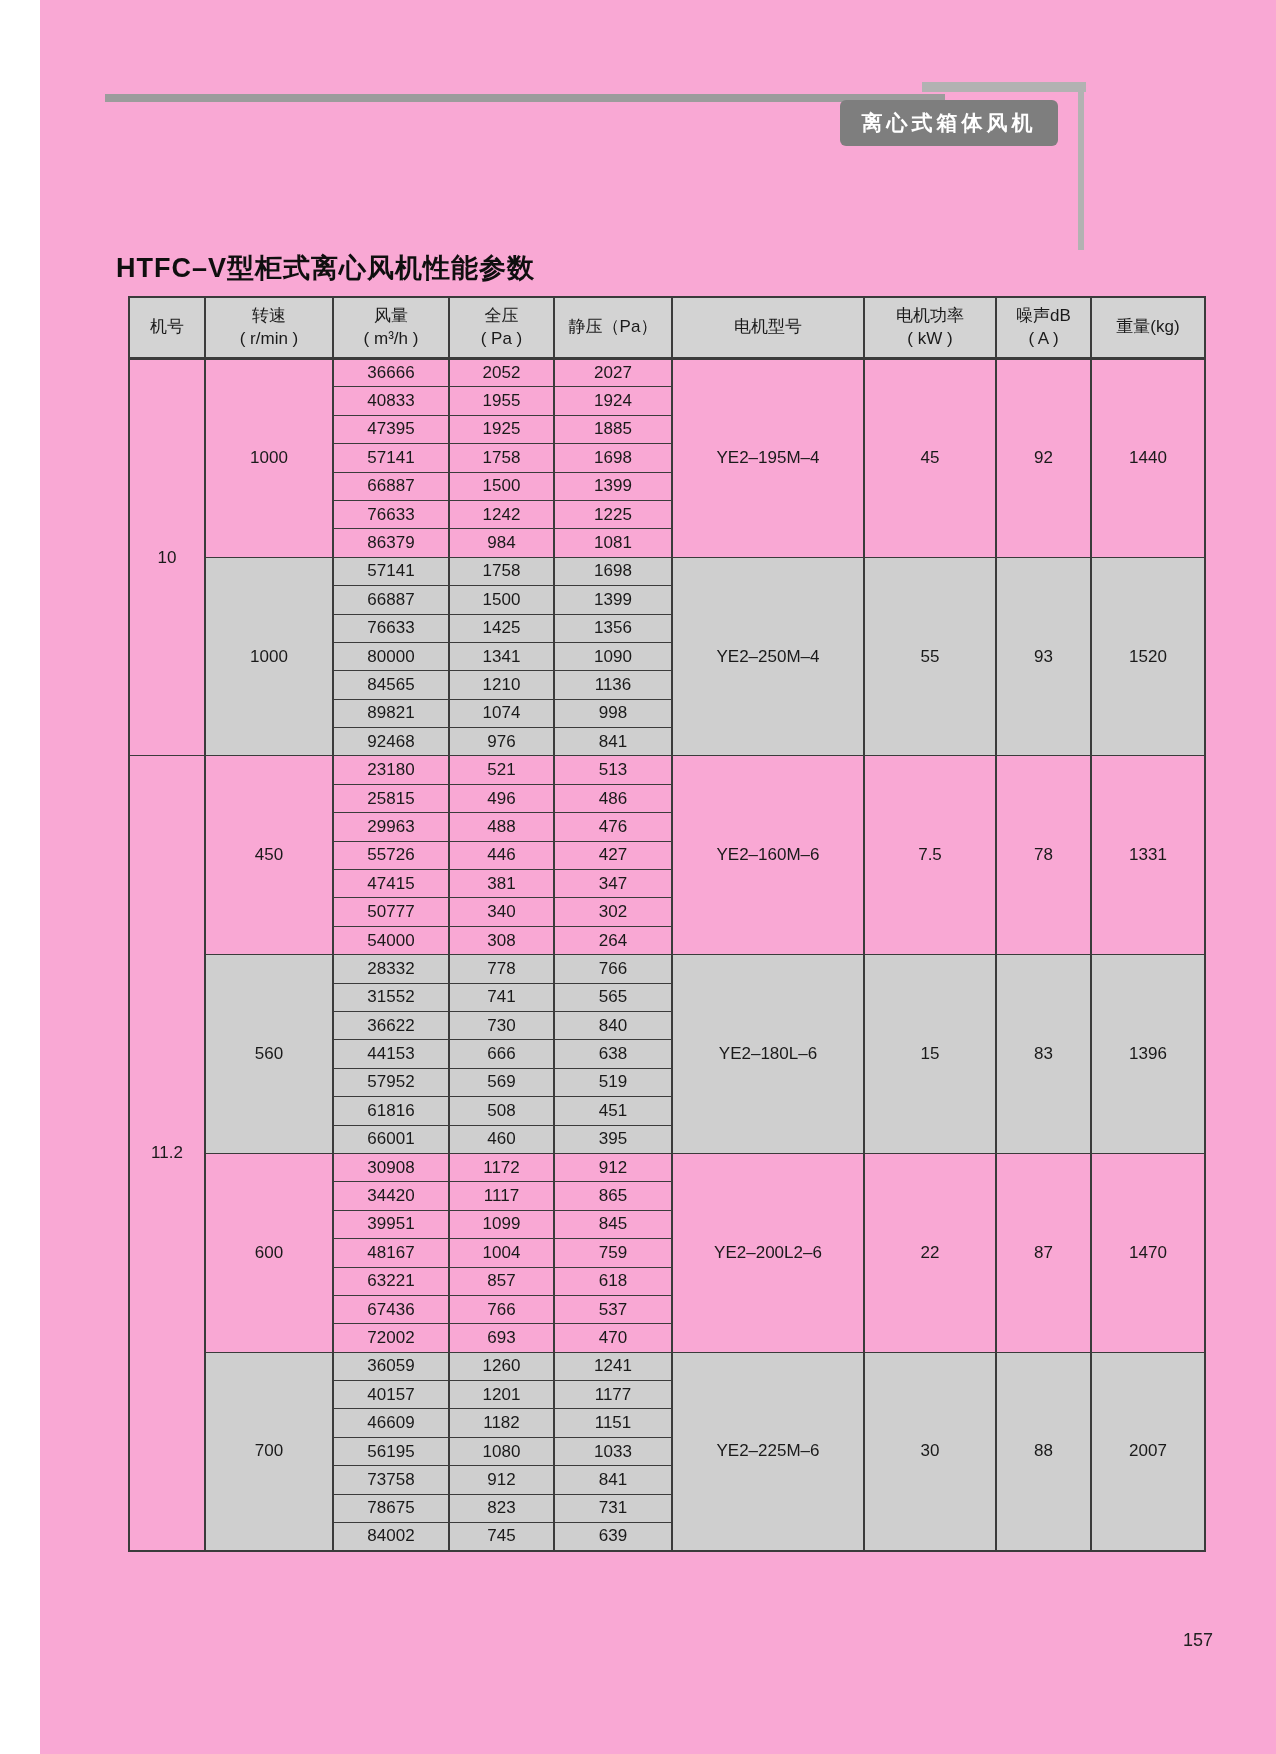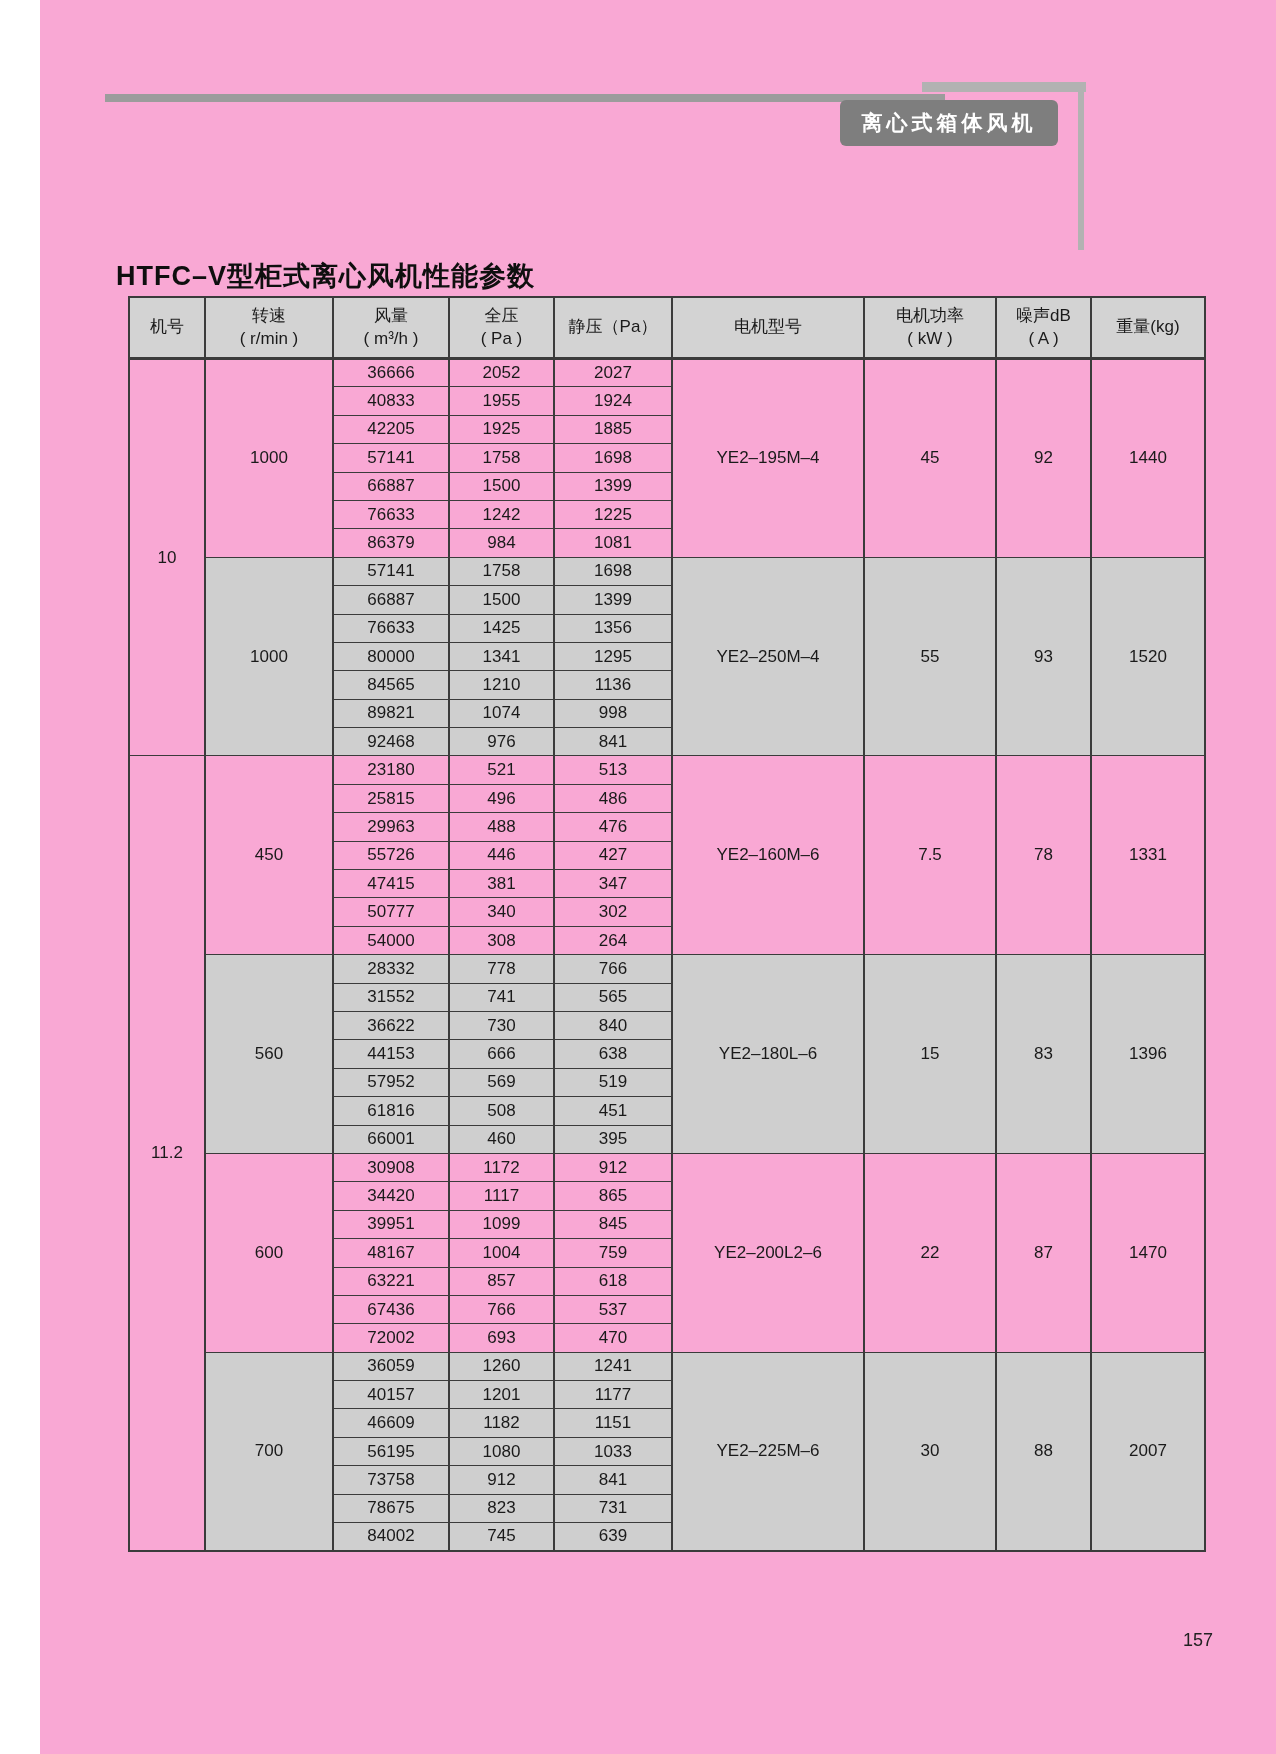--- a/index.html
+++ b/index.html
@@ -13,21 +13,21 @@
   .deco-bar-main { position:absolute; left:65px; top:94px; width:840px; height:8px; background:var(--deco-bar,#9c9c9c); }
   .deco-bar-top  { position:absolute; left:882px; top:82px; width:164px; height:10px; background:var(--deco-light,#b2b2b2); }
   .deco-vline    { position:absolute; left:1038px; top:88px; width:6px; height:162px; background:var(--deco-light,#b2b2b2); }
   .badge {
     position:absolute; left:800px; top:100px; width:218px; height:46px;
     background:var(--badge-bg,#7e7e7e); border-radius:6px;
     display:flex; align-items:center; justify-content:center;
     color:#ffffff; font-weight:bold; font-size:21px; letter-spacing:4px;
   }
   .title {
-    position:absolute; left:76px; top:258px;
+    position:absolute; left:76px; top:250px;
     font-size:27px; font-weight:bold; color:#0f0f0f; letter-spacing:1px;
     white-space:nowrap;
   }
   
   table.perf {
     position:absolute; left:88px; top:296px; width:1076px;
     border-collapse:collapse; table-layout:fixed;
     border:2px solid var(--border,#3b3b3b);
   }
   table.perf th, table.perf td {
@@ -127,21 +127,21 @@
           <td class="bt2" rowspan="7">45</td>
           <td class="bt2" rowspan="7">92</td>
           <td class="bt2" rowspan="7">1440</td>
         </tr>
         <tr>
           <td>40833</td>
           <td>1955</td>
           <td>1924</td>
         </tr>
         <tr>
-          <td>42205</td>
+          <td>47395</td>
           <td>1925</td>
           <td>1885</td>
         </tr>
         <tr>
           <td>57141</td>
           <td>1758</td>
           <td>1698</td>
         </tr>
         <tr>
           <td>66887</td>
@@ -174,21 +174,21 @@
           <td class="shaded">1399</td>
         </tr>
         <tr>
           <td class="shaded">76633</td>
           <td class="shaded">1425</td>
           <td class="shaded">1356</td>
         </tr>
         <tr>
           <td class="shaded">80000</td>
           <td class="shaded">1341</td>
-          <td class="shaded">1295</td>
+          <td class="shaded">1090</td>
         </tr>
         <tr>
           <td class="shaded">84565</td>
           <td class="shaded">1210</td>
           <td class="shaded">1136</td>
         </tr>
         <tr>
           <td class="shaded">89821</td>
           <td class="shaded">1074</td>
           <td class="shaded">998</td>

